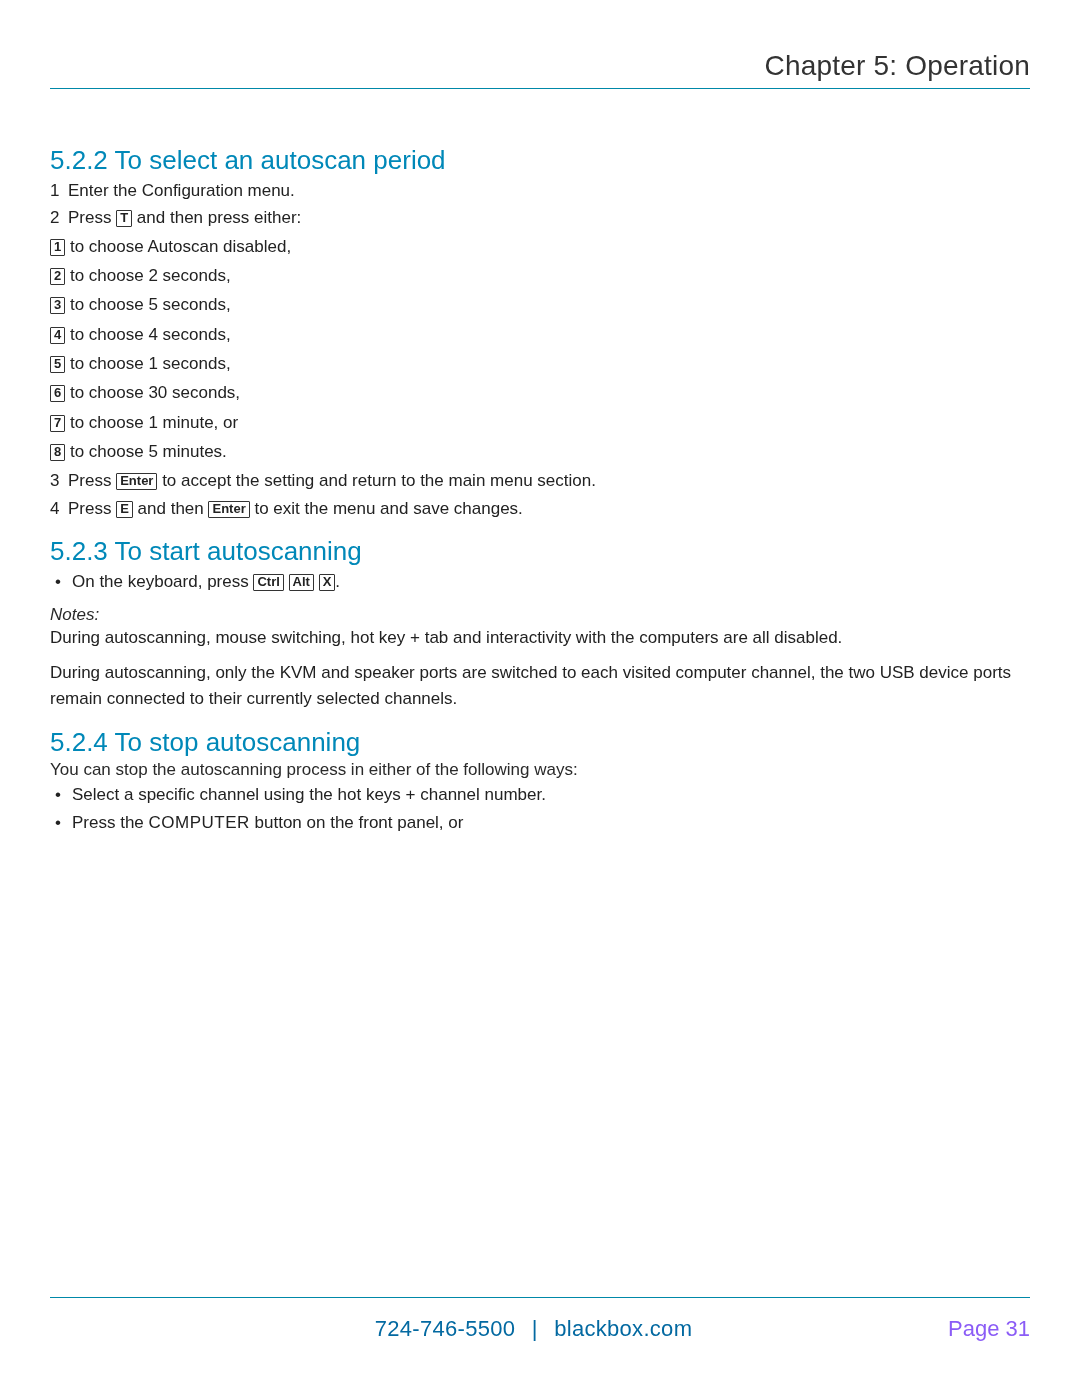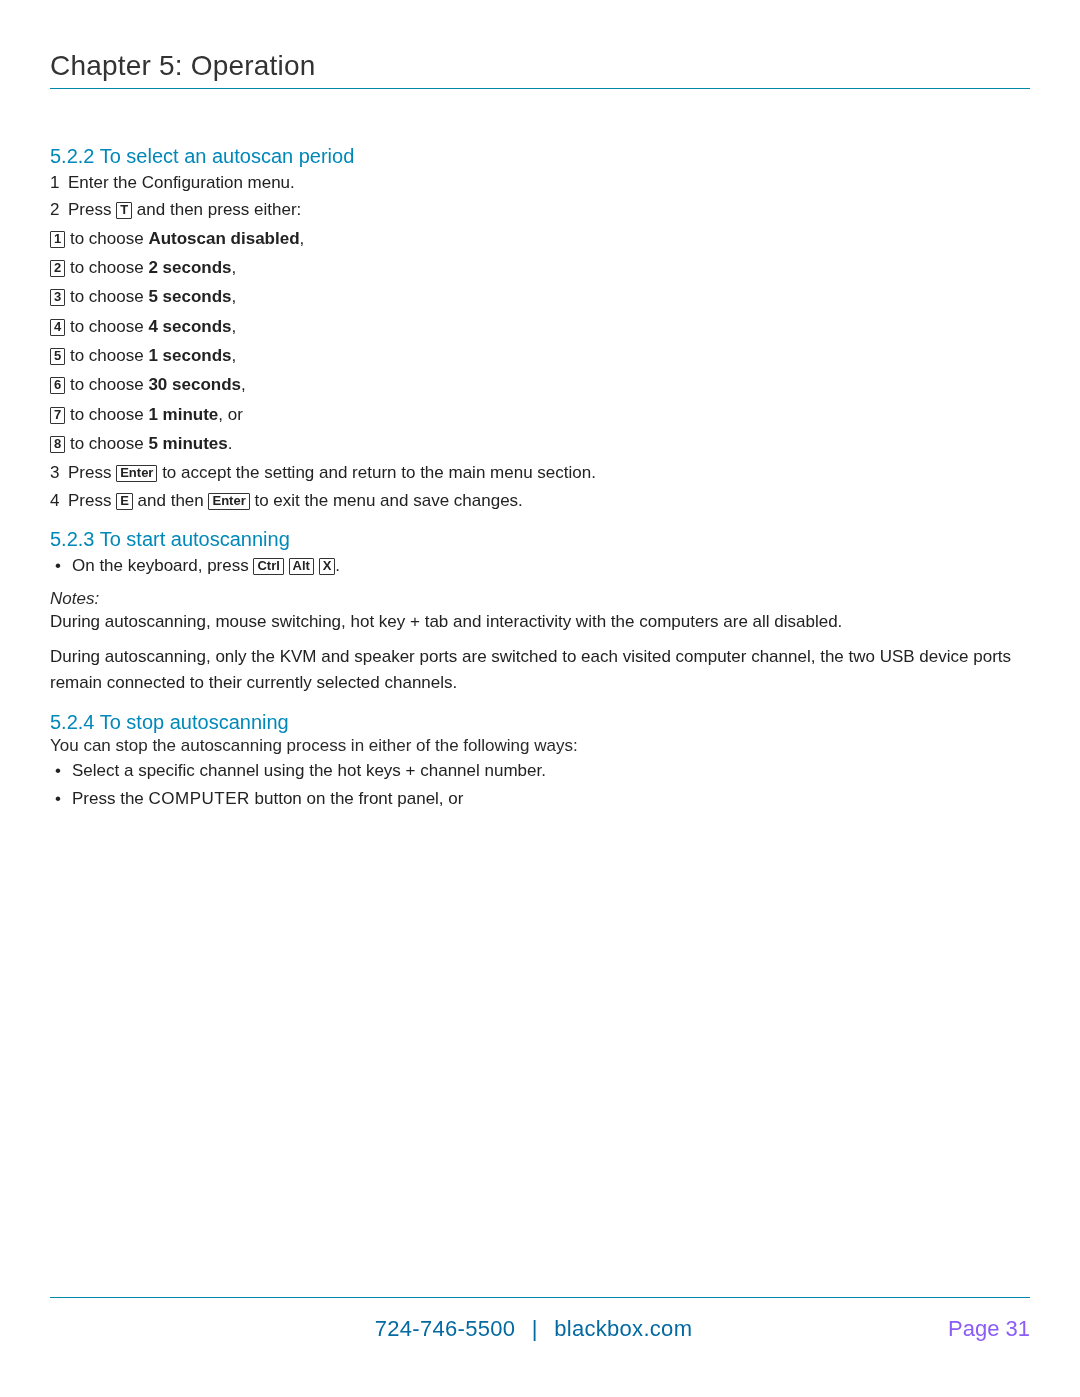--- a/index.html
+++ b/index.html
@@ -21,25 +21,26 @@
   }
   .header-line {
     border-bottom: 1.5px solid #0088a8;
     padding-bottom: 6px;
     margin-bottom: 56px;
   }
   .chapter-title {
     font-size: 28px;
     font-weight: 300;
     color: #333;
+    text-align: right;
     letter-spacing: 0.2px;
   }
   .section-heading {
     color: #0088b8;
-    font-size: 20px;
+    font-size: 26px;
     font-weight: 400;
     margin-top: 18px;
     margin-bottom: 2px;
   }
   .body-text, .step-line, .option-line, .bullet-line, .note-line {
     font-size: 17px;
     line-height: 1.55;
     color: #222;
   }
   .step-line { margin: 1px 0; }
@@ -53,21 +54,21 @@
     border: 1px solid #333;
     font-size: 13px;
     font-weight: 600;
     padding: 0 3px;
     line-height: 1.15;
     border-radius: 1px;
     vertical-align: 1px;
     font-family: Arial, sans-serif;
     background: #fff;
   }
-  .bold { font-weight: 700; }
+  .bold { font-weight: 400; }
   .smallcaps {
     font-variant: small-caps;
     letter-spacing: 0.5px;
   }
   .notes-label {
     font-style: italic;
     margin-top: 10px;
     font-size: 17px;
   }
   .note-line {

